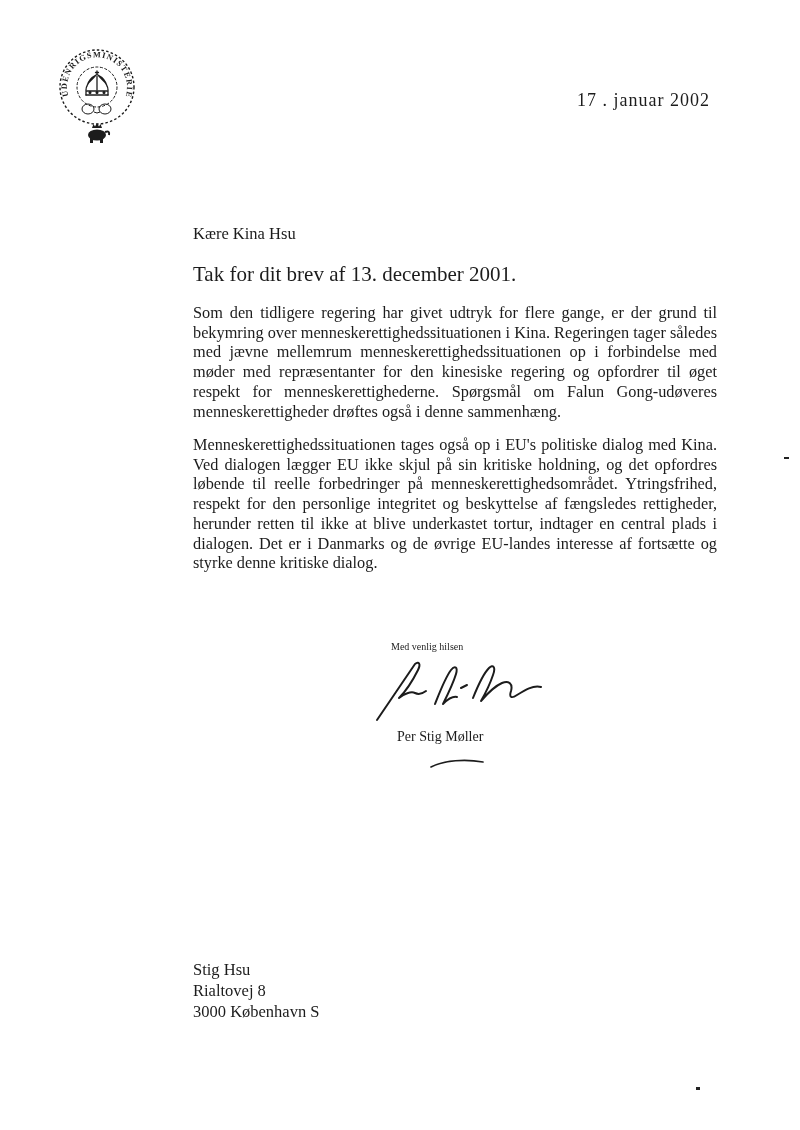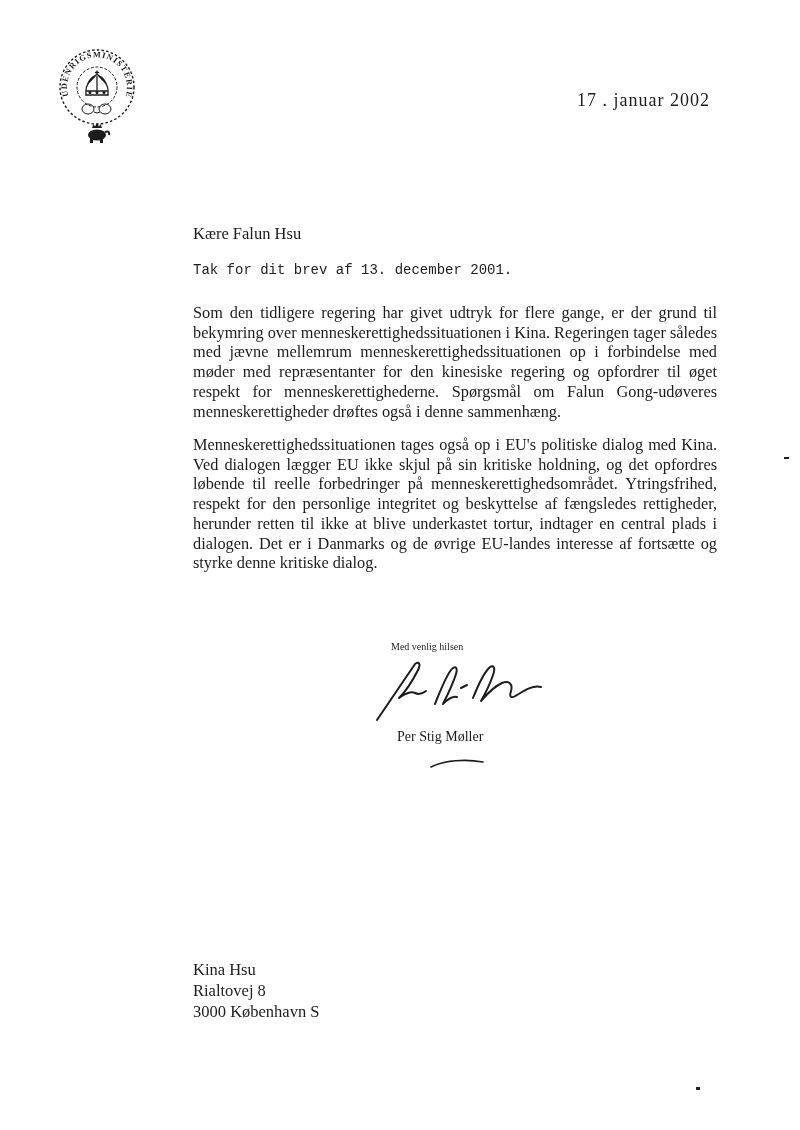--- a/index.html
+++ b/index.html
@@ -36,22 +36,21 @@
   .salutation {
     position: absolute;
     left: 193px;
     top: 224px;
     font-size: 16.5px;
   }
   .opening {
     position: absolute;
     left: 193px;
     top: 262px;
-    font-size: 14px;
-    font-family: Liberation Mono, monospace;
+    font-size: 21px;
   }
   .para {
     position: absolute;
     left: 193px;
     width: 524px;
     font-size: 16.3px;
     line-height: 19.7px;
     text-align: justify;
     text-justify: inter-word;
   }
@@ -152,21 +151,21 @@
         <ellipse cx="42" cy="93" rx="9" ry="5.5" fill="#1c1c1c"></ellipse>
         <rect x="35" y="96" width="3" height="5" fill="#1c1c1c"></rect>
         <rect x="45" y="96" width="3" height="5" fill="#1c1c1c"></rect>
         <path d="M50,90 q5,-2 4,3" stroke="#1c1c1c" stroke-width="2" fill="none"></path>
       </g>
     </svg>
   </div>
 
   <div class="date">17 . januar 2002</div>
 
-  <div class="salutation">Kære Falun Hsu</div>
+  <div class="salutation">Kære Kina Hsu</div>
 
   <div class="opening">Tak for dit brev af 13. december 2001.</div>
 
   <div class="para para-1">Som den tidligere regering har givet udtryk for flere gange, er der grund til bekymring over menneskerettighedssituationen i Kina. Regeringen tager således med jævne mellemrum menneskerettighedssituationen op i forbindelse med møder med repræsentanter for den kinesiske regering og opfordrer til øget respekt for menneskerettighederne. Spørgsmål om Falun Gong-udøveres menneskerettigheder drøftes også i denne sammenhæng.</div>
 
   <div class="para para-2">Menneskerettighedssituationen tages også op i EU's politiske dialog med Kina. Ved dialogen lægger EU ikke skjul på sin kritiske holdning, og det opfordres løbende til reelle forbedringer på menneskerettighedsområdet. Ytringsfrihed, respekt for den personlige integritet og beskyttelse af fængsledes rettigheder, herunder retten til ikke at blive underkastet tortur, indtager en central plads i dialogen. Det er i Danmarks og de øvrige EU-landes interesse af fortsætte og styrke denne kritiske dialog.</div>
 
   <div class="closing">Med venlig hilsen</div>
 
   <div class="signature">
@@ -182,21 +181,21 @@
 
   <div class="signer-name">Per Stig Møller</div>
 
   <div class="flourish">
     <svg width="58" height="16" viewBox="0 0 58 16">
       <path d="M3,11 C16,4 38,3 55,6" stroke="#1c1c1c" stroke-width="1.6" fill="none" stroke-linecap="round"></path>
     </svg>
   </div>
 
   <div class="recipient">
-    <div>Kina Hsu</div>
+    <div>Stig Hsu</div>
     <div>Rialtovej 8</div>
     <div>3000 København S</div>
   </div>
 
   <div class="speck-1"></div>
   <div class="speck-2"></div>
 
 </div>
 
 </body></html>

